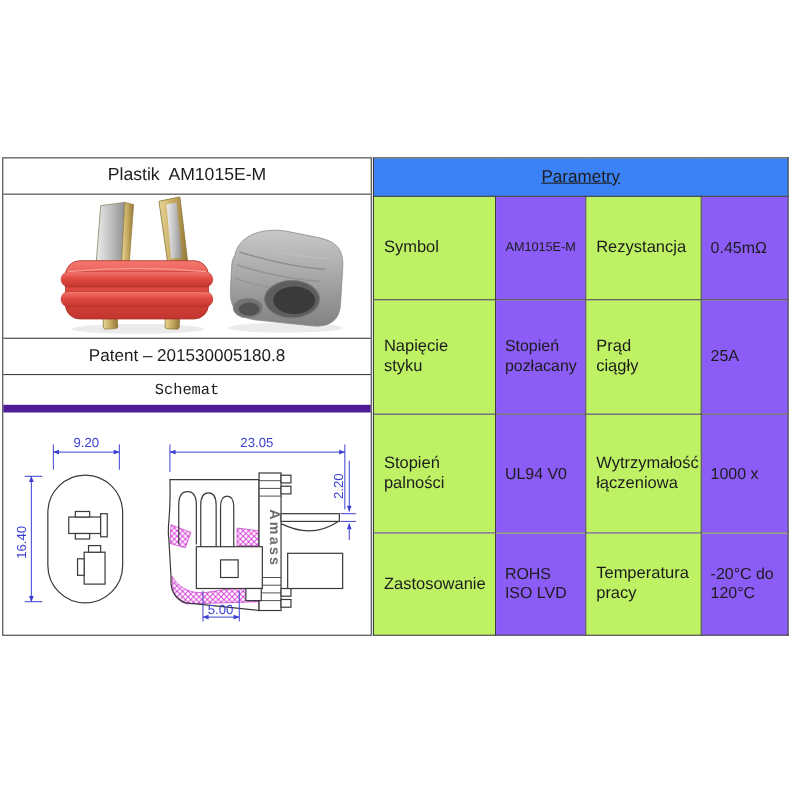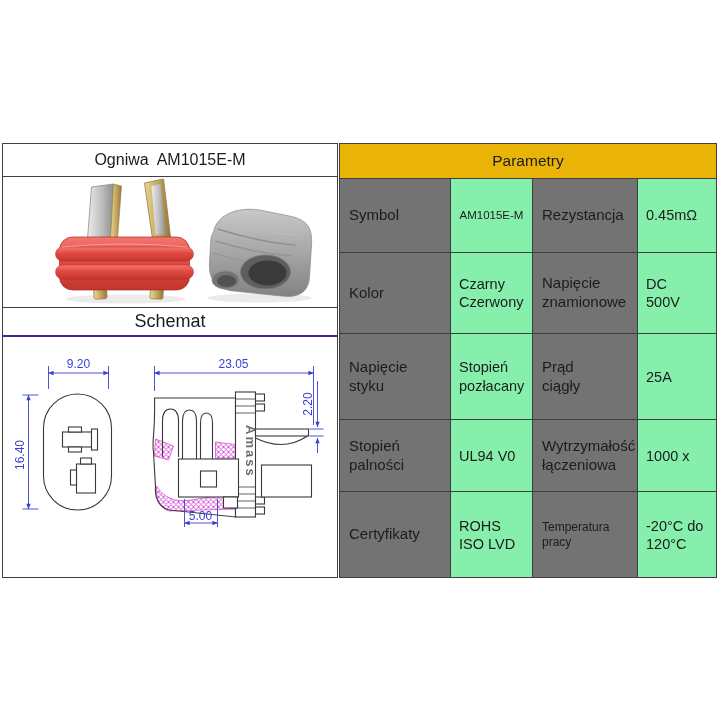--- a/index.html
+++ b/index.html
@@ -20,39 +20,39 @@
     display:flex;align-items:center;justify-content:center;
     font-size:16px;white-space:pre;
   }
   .lp-photo{height:130px;border-bottom:1px solid #3f3f3f;overflow:hidden;}
   .lp-photo svg{display:block;width:100%;height:100%;}
   .lp-patent{
     height:32px;border-bottom:1px solid #3f3f3f;
     display:flex;align-items:center;justify-content:center;font-size:15.5px;
   }
   .lp-schemat{
-    height:27px;border-bottom:2px solid #4c1d95;
-    display:flex;align-items:center;justify-content:center;font-size:18px;
+    height:27px;border-bottom:7px solid #4c1d95;
+    display:flex;align-items:center;justify-content:center;font-size:14px;font-family:Liberation Mono, monospace;
   }
   .lp-drawing{height:205px;overflow:hidden;}
   .lp-drawing svg{display:block;width:100%;height:100%;}
 
   
   .right-panel{position:absolute;left:339px;top:143px;width:377px;height:435px;}
   .params-table{
     border-collapse:collapse;width:377px;height:435px;table-layout:fixed;
     border:1.5px solid #3f3f3f;font-size:15px;
   }
   .params-table th,.params-table td{
     border:1px solid #3f3f3f;vertical-align:middle;overflow:hidden;
   }
-  .params-table thead th{height:32px;font-weight:normal;font-size:15.5px;text-align:center;background:#eab308;}
+  .params-table thead th{height:32px;font-weight:normal;font-size:15.5px;text-align:center;background:#3b82f6;text-decoration:underline;}
   .params-table td{line-height:1.25;}
-  td.lbl{background:#737373;padding:4px 8px 4px 9px;text-align:left;font-size:15px;}
-  td.val{background:#86efac;padding:4px 5px 4px 8px;text-align:left;font-size:14.5px;}
+  td.lbl{background:#bef264;padding:4px 8px 4px 9px;text-align:left;font-size:15px;}
+  td.val{background:#8b5cf6;padding:4px 5px 4px 8px;text-align:left;font-size:14.5px;}
   td .cw{display:inline-block;}
   td.c1 .cw{max-width:84px;}
   td.c2 .cw{max-width:64px;}
   td.c3 .cw{max-width:66px;}
   td.c4 .cw{max-width:58px;}
   .params-table tbody tr:nth-child(1){height:52px;}
   .params-table tbody tr:nth-child(2){height:57px;}
   .params-table tbody tr:nth-child(3){height:60px;}
   .params-table tbody tr:nth-child(4){height:51px;}
   .params-table tbody tr:nth-child(5){height:60px;}
@@ -63,21 +63,21 @@
   .params-table tbody tr:nth-child(5) td:nth-child(3){font-size:12px;}
   .params-table tbody tr:nth-child(7) td:nth-child(2){text-align:center;padding-left:16px;padding-right:2px;}
 </style>
 </head>
 <body>
 
 <div class="sheet">
 
   <section class="left-panel">
 
-    <div class="lp-header">Ogniwa  AM1015E-M</div>
+    <div class="lp-header">Plastik  AM1015E-M</div>
 
     <div class="lp-photo">
       <svg viewBox="0 0 333 130">
         <defs>
           <linearGradient id="redg" x1="0" y1="0" x2="0" y2="1">
             <stop offset="0" stop-color="#f4776f"></stop>
               <stop offset="0.45" stop-color="#e04a42"></stop>
               <stop offset="1" stop-color="#c2362f"></stop>
           </linearGradient>
           <linearGradient id="brassv" x1="0" y1="0" x2="1" y2="0">
@@ -120,20 +120,21 @@
           <path d="M210,76 C234,84 256,88 280,90" fill="none" stroke="#979797" stroke-width="1.4"></path>
           <path d="M218,44 C244,52 270,57 296,58" fill="none" stroke="#bdbdbd" stroke-width="1.2"></path>
           <ellipse cx="262" cy="95" rx="25" ry="17" fill="#5e5e5e" stroke="#7b7b7b" stroke-width="1"></ellipse>
           <ellipse cx="264" cy="96" rx="19" ry="12.5" fill="#3a3a3a"></ellipse>
           <ellipse cx="222" cy="103" rx="13.5" ry="9" fill="#747474" stroke="#8a8a8a" stroke-width="0.8"></ellipse>
           <ellipse cx="223" cy="104" rx="9.5" ry="6" fill="#525252"></ellipse>
         </g>
       </svg>
     </div>
 
+    <div class="lp-patent">Patent – 201530005180.8</div>
 
     <div class="lp-schemat">Schemat</div>
 
     <div class="lp-drawing">
       <svg viewBox="0 0 333 205">
         <defs>
           <marker id="arr" viewBox="0 0 10 10" refX="9.5" refY="5" markerWidth="8" markerHeight="6" orient="auto-start-reverse">
             <path d="M0,1 L10,5 L0,9 Z" fill="#3a3fd2"></path>
           </marker>
           <pattern id="hatch" width="5" height="5" patternUnits="userSpaceOnUse">
@@ -218,39 +219,33 @@
         </tr>
       </thead>
       <tbody>
         <tr>
           <td class="lbl c1"><span class="cw">Symbol</span></td>
           <td class="val c2"><span class="cw">AM1015E-M</span></td>
           <td class="lbl c3"><span class="cw">Rezystancja</span></td>
           <td class="val c4"><span class="cw">0.45mΩ</span></td>
         </tr>
         <tr>
-          <td class="lbl c1"><span class="cw">Kolor</span></td>
-          <td class="val c2"><span class="cw">Czarny Czerwony</span></td>
-          <td class="lbl c3"><span class="cw">Napięcie znamionowe</span></td>
-          <td class="val c4"><span class="cw">DC 500V</span></td>
-        </tr>
-        <tr>
           <td class="lbl c1"><span class="cw">Napięcie styku</span></td>
           <td class="val c2"><span class="cw">Stopień pozłacany</span></td>
           <td class="lbl c3"><span class="cw">Prąd ciągły</span></td>
           <td class="val c4"><span class="cw">25A</span></td>
         </tr>
         <tr>
           <td class="lbl c1"><span class="cw">Stopień palności</span></td>
           <td class="val c2"><span class="cw">UL94 V0</span></td>
           <td class="lbl c3"><span class="cw">Wytrzymałość łączeniowa</span></td>
           <td class="val c4"><span class="cw">1000 x</span></td>
         </tr>
         <tr>
-          <td class="lbl c1"><span class="cw">Certyfikaty</span></td>
+          <td class="lbl c1"><span class="cw">Zastosowanie</span></td>
           <td class="val c2"><span class="cw">ROHS ISO LVD</span></td>
           <td class="lbl c3"><span class="cw">Temperatura pracy</span></td>
           <td class="val c4"><span class="cw">-20°C do 120°C</span></td>
         </tr>
       </tbody>
     </table>
   </section>
 
 </div>
 

